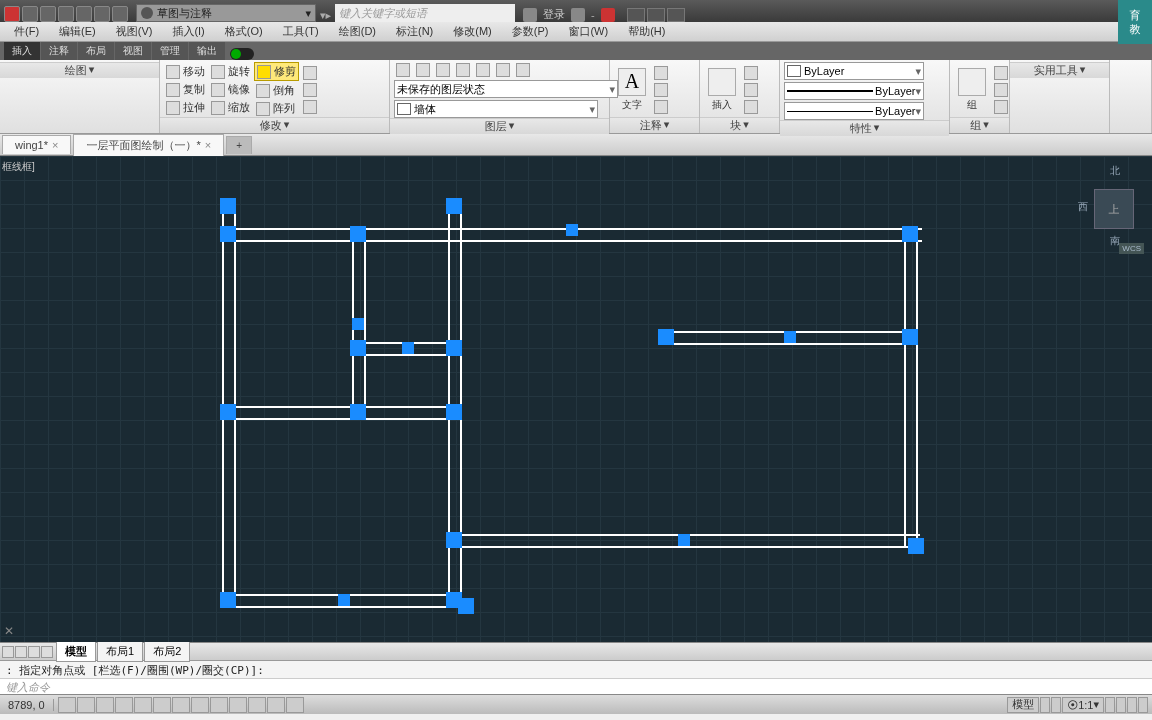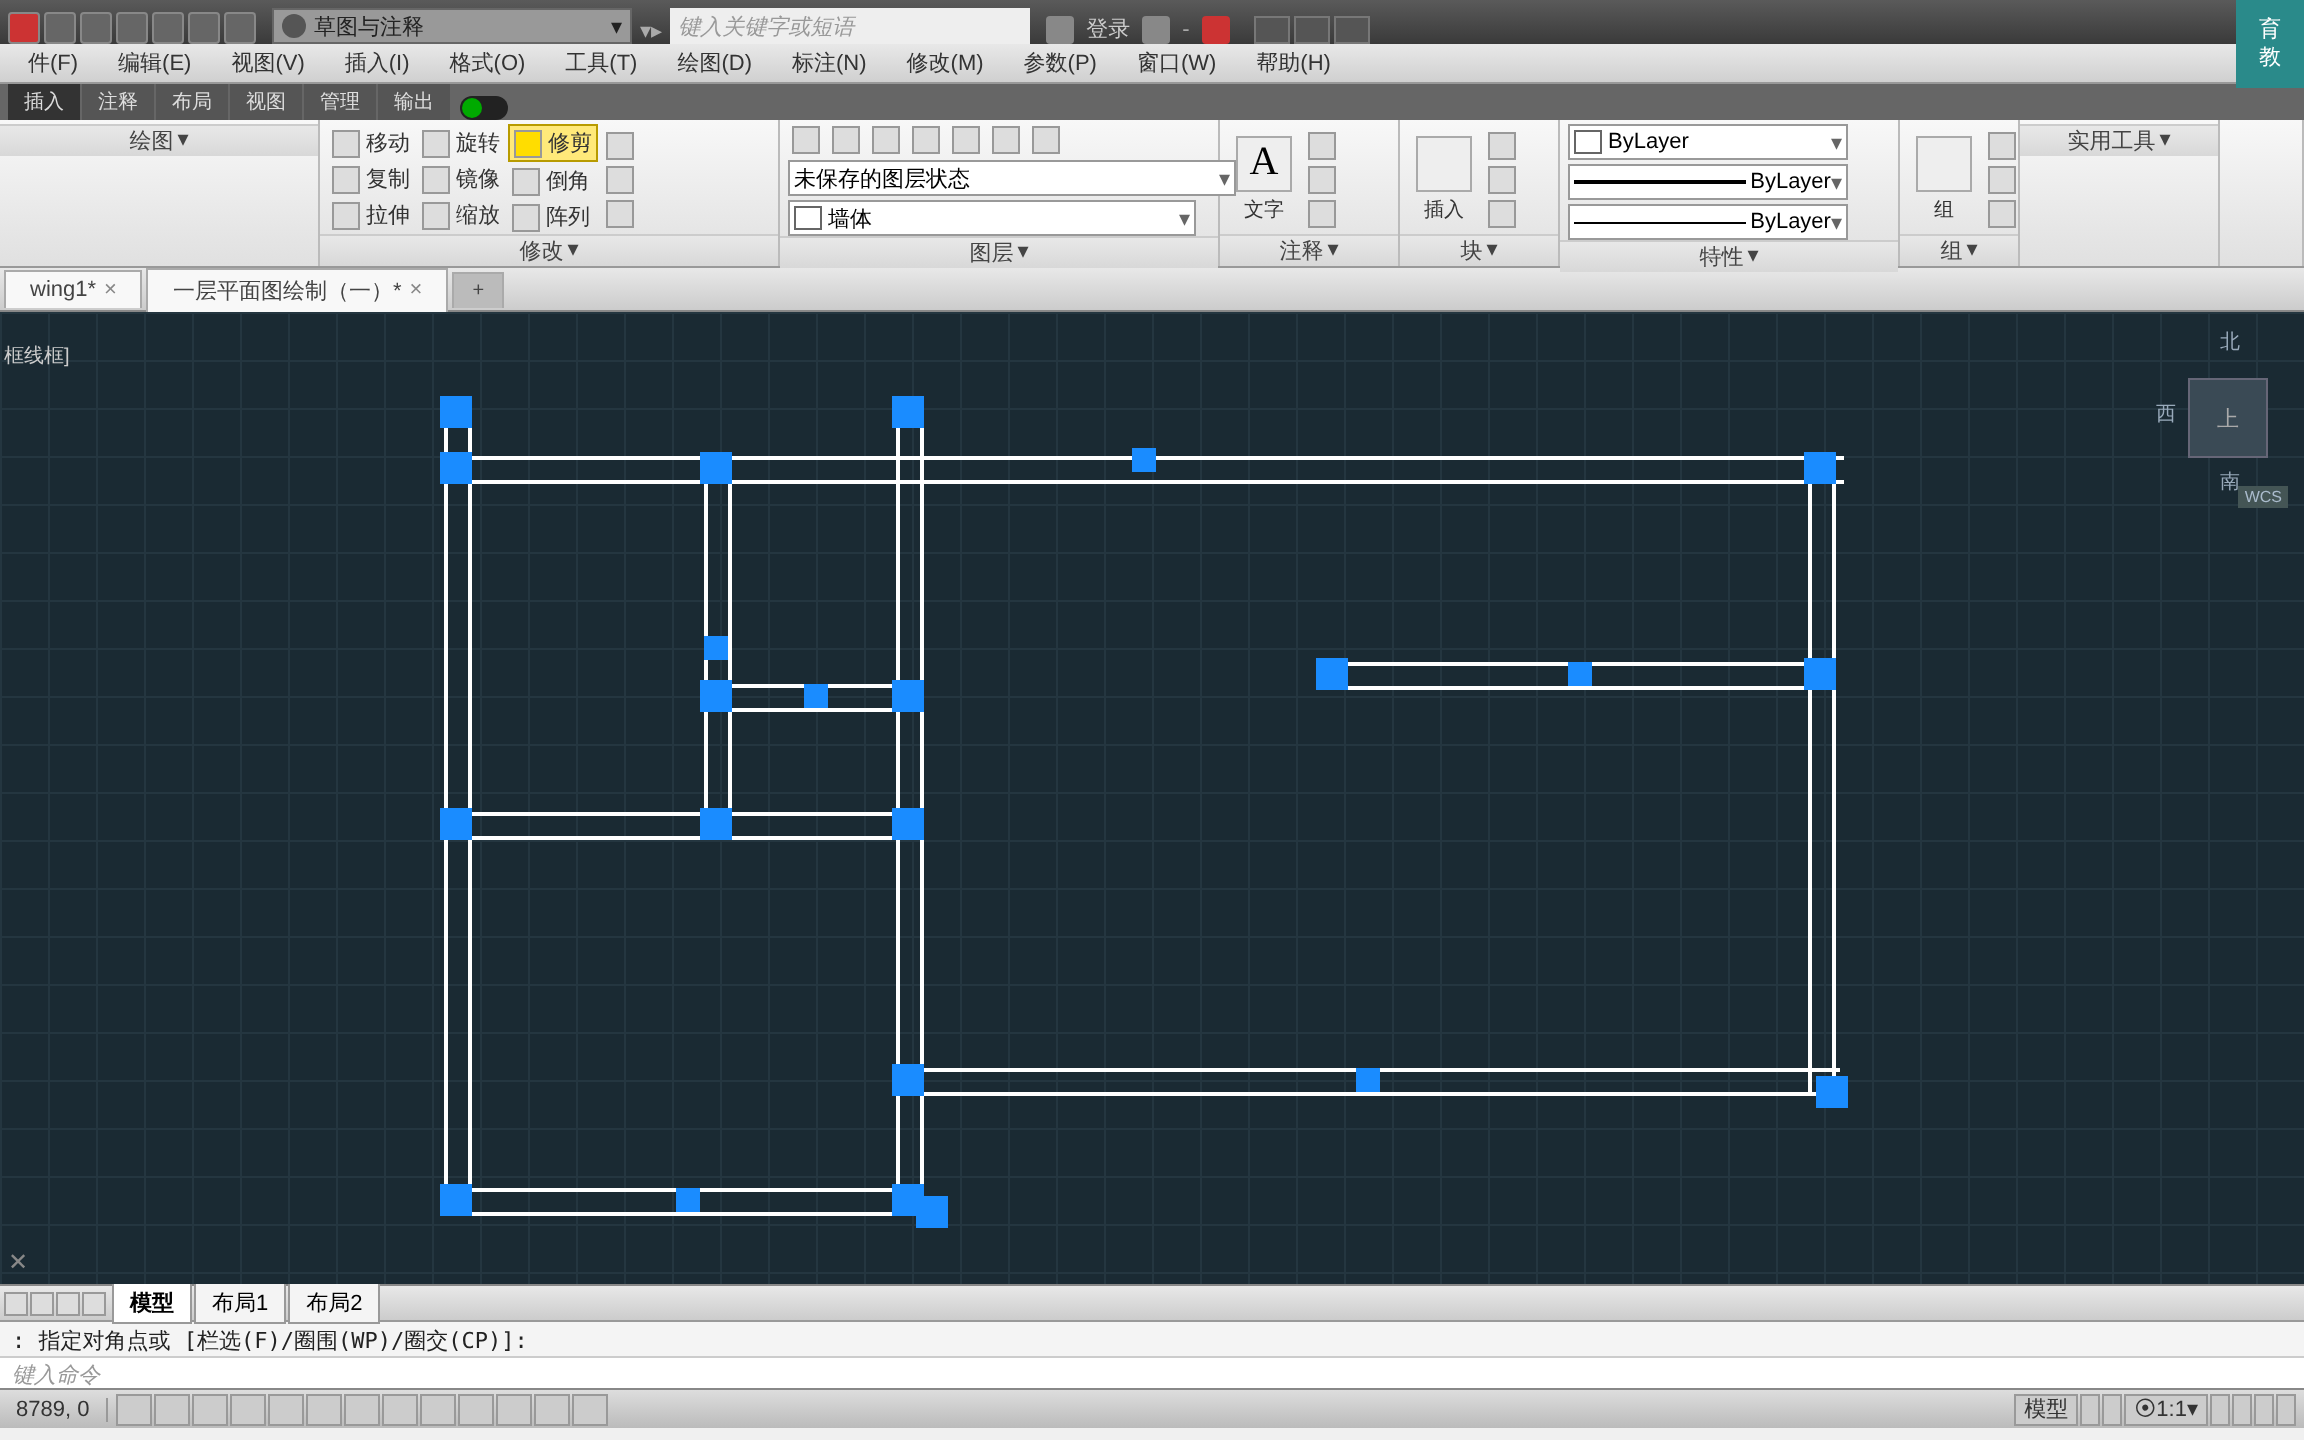--- a/index.html
+++ b/index.html
@@ -37,21 +37,21 @@
 .drop{width:140px;height:18px;border:1px solid #999;background:#fff;display:flex;align-items:center;padding:0 2px;font-size:10px}
 .drop .sw{width:14px;height:12px;border:1px solid #666;margin-right:3px}
 .drop .arr{margin-left:auto;color:#666}
 .drop .line{flex:1;height:2px;background:#000}
 .filetabs{height:22px;background:linear-gradient(#e8e8e8,#ccc);display:flex;align-items:center;border-bottom:1px solid #888}
 .filetab{padding:3px 12px;background:#f8f8f8;border:1px solid #aaa;border-bottom:none;margin-left:2px;font-size:10px;color:#444;display:flex;align-items:center;gap:4px}
 .filetab .x{color:#888}
 .filetab.plus{background:#bbb;width:24px;justify-content:center}
 .canvas{position:relative;height:486px;background:#1a2a33;overflow:hidden}
 .canvas .grid{position:absolute;inset:0;background-image:linear-gradient(#243640 1px,transparent 1px),linear-gradient(90deg,#243640 1px,transparent 1px);background-size:24px 24px}
-.canvas .label{position:absolute;top:15px;left:2px;color:#ccc;font-size:10px}
+.canvas .label{position:absolute;top:4px;left:2px;color:#ccc;font-size:10px}
 .viewcube{position:absolute;top:8px;right:8px;width:60px;height:90px}
 .viewcube .cube{width:40px;height:40px;background:#3a4a55;border:1px solid #667;position:absolute;top:25px;left:10px;display:flex;align-items:center;justify-content:center;color:#aaa;font-size:9px}
 .viewcube .dir{position:absolute;color:#9ab;font-size:10px}
 .viewcube .wcs{position:absolute;bottom:0;right:0;background:#455;color:#abc;font-size:8px;padding:1px 3px}
 .wline{position:absolute;background:#fff}
 .grip{position:absolute;width:12px;height:12px;background:#1a8cff;transform:translate(-50%,-50%)}
 .grip.lg{width:16px;height:16px}
 .xclose{position:absolute;bottom:4px;left:4px;color:#888;font-size:12px}
 .layouttabs{height:18px;background:linear-gradient(#e8e8e8,#ccc);display:flex;align-items:center;font-size:10px;border-top:1px solid #888}
 .layouttabs .nav{display:flex;gap:1px;padding:0 2px}

